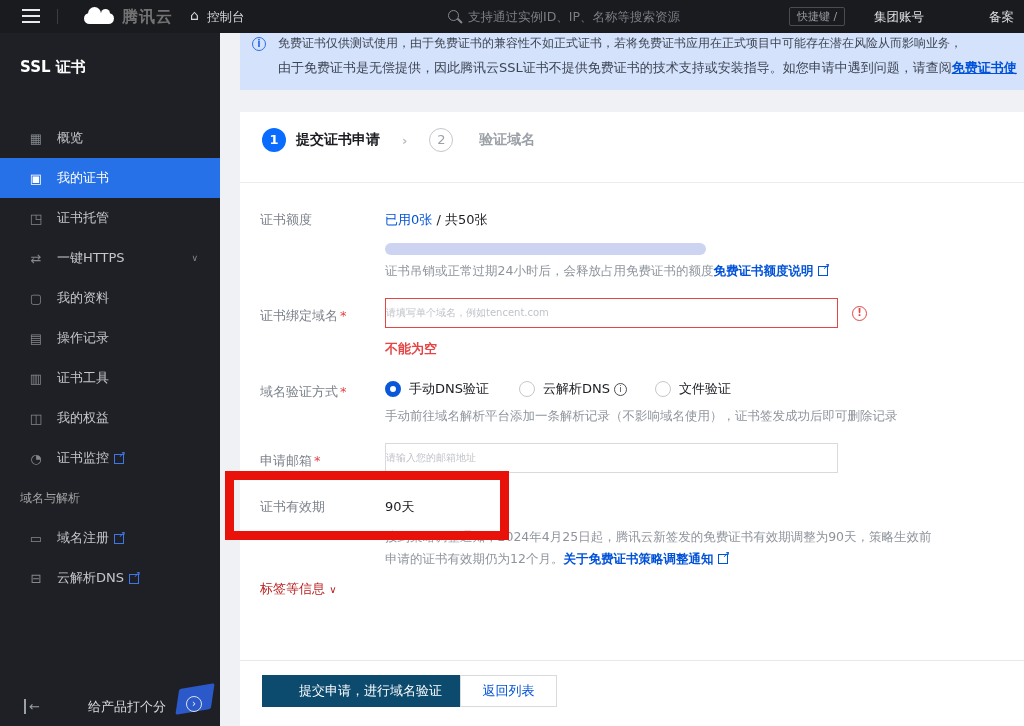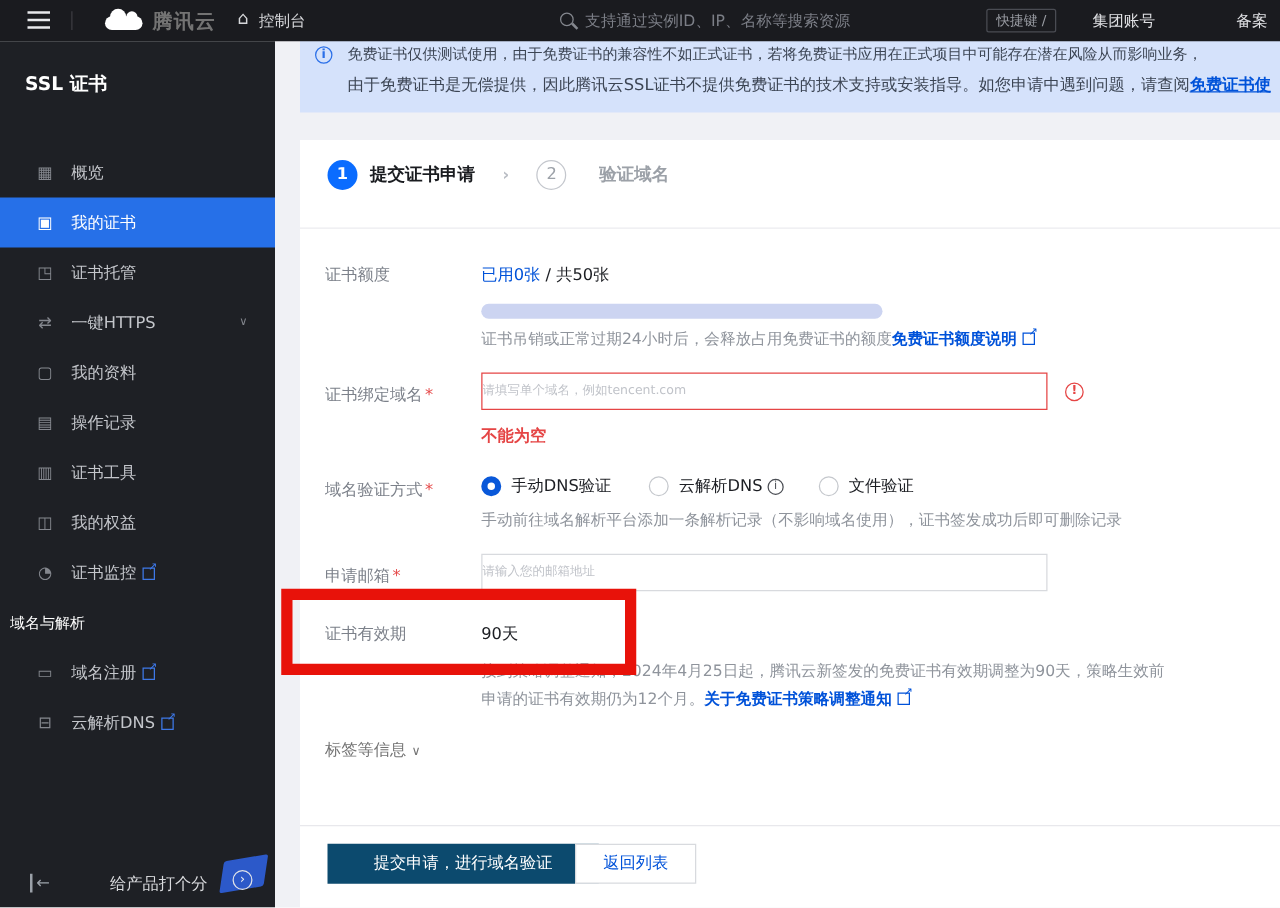--- a/index.html
+++ b/index.html
@@ -27,21 +27,21 @@
 
   
   .sidebar { position:absolute; left:0; top:33px; width:220px; height:693px; background:#1e2025; z-index:20; }
   .sb-title { position:absolute; left:20px; top:25px; color:#fff; font-size:15px; font-weight:bold; }
   .sb-list { position:absolute; left:0; top:85px; width:220px; }
   .sb-item { height:40px; display:flex; align-items:center; padding-left:28px; color:#c4c6cb; font-size:13px; cursor:pointer; }
   .sb-item .ic { width:16px; margin-right:13px; color:#84878e; font-size:13px; text-align:center; }
   .sb-item.sel { background:#2670e8; color:#fff; }
   .sb-item.sel .ic { color:#fff; }
   .sb-chev { margin-left:auto; margin-right:22px; color:#84878e; font-size:9px; }
-  .sb-section { height:40px; display:flex; align-items:center; padding-left:8px; color:#ffffff; font-size:12px; }
+  .sb-section { height:40px; display:flex; align-items:center; padding-left:20px; color:#a3a3a3; font-size:12px; }
   .ext { display:inline-block; position:relative; width:11px; height:11px; margin-left:5px; vertical-align:-1px; color:#3e78e8; }
   .ext::before { content:""; position:absolute; left:0; bottom:0; width:8px; height:8px; border:1px solid currentColor; }
   .ext::after { content:"\2197"; position:absolute; right:-1px; top:-3px; font-size:9px; line-height:1; }
   .sb-footer { position:absolute; left:0; bottom:0; width:220px; height:38px; }
   .collapse-ic { position:absolute; left:24px; top:11px; color:#9aa0a8; font-size:13px; border-left:2px solid #9aa0a8; padding-left:3px; cursor:pointer; }
   .rate-decor { position:absolute; left:178px; top:-2px; width:34px; height:26px; background:#2c59c9; transform:skewX(-18deg) rotate(-10deg); border-radius:2px; }
   .rate-txt { position:absolute; left:88px; top:10px; color:#dadbde; font-size:13px; cursor:pointer; }
   .rate-ic { position:absolute; left:186px; top:8px; width:16px; height:16px; border:1.5px solid #dfe2e8; border-radius:50%; color:#eef0f4; font-size:10px; text-align:center; line-height:13px; cursor:pointer; }
 
   
@@ -85,21 +85,21 @@
   .radio-lb { font-size:13px; color:#1c1e23; margin-right:30px; cursor:pointer; }
   .radio-lb.tight { margin-right:4px; }
   .info-c { display:inline-block; width:13px; height:13px; border:1px solid #4b4e54; border-radius:50%; color:#4b4e54; font-size:9px; text-align:center; line-height:11px; margin-right:28px; vertical-align:-2px; }
   .verify-help { position:absolute; left:145px; top:296px; }
 
   .validity-val { position:absolute; left:145px; top:386px; font-size:13px; color:#1c1e23; }
   .policy-l1 { position:absolute; left:145px; top:417px; }
   .policy-l2 { position:absolute; left:145px; top:439px; }
   .policy-l2 .blink { font-size:12.5px; }
 
-  .tags-link { position:absolute; left:20px; top:479px; color:#737373; font-size:13px; cursor:pointer; }
+  .tags-link { position:absolute; left:20px; top:468px; color:#b91c1c; font-size:13px; cursor:pointer; }
   .tags-chev { font-size:10px; }
 
   .btn-primary { position:absolute; left:22px; top:563px; width:217px; height:32px; background:#0c4a6e; color:#fff; font-size:13px; text-align:center; line-height:32px; cursor:pointer; }
   .btn-ghost { position:absolute; left:220px; top:563px; width:97px; height:32px; background:#fff; border:1px solid #d8dade; color:#0052d9; font-size:13px; text-align:center; line-height:30px; cursor:pointer; }
 
   .red-box { position:absolute; left:225px; top:471px; width:284px; height:69px; border:9px solid #e8120a; z-index:60; }
 </style>
 </head>
 <body>
 

